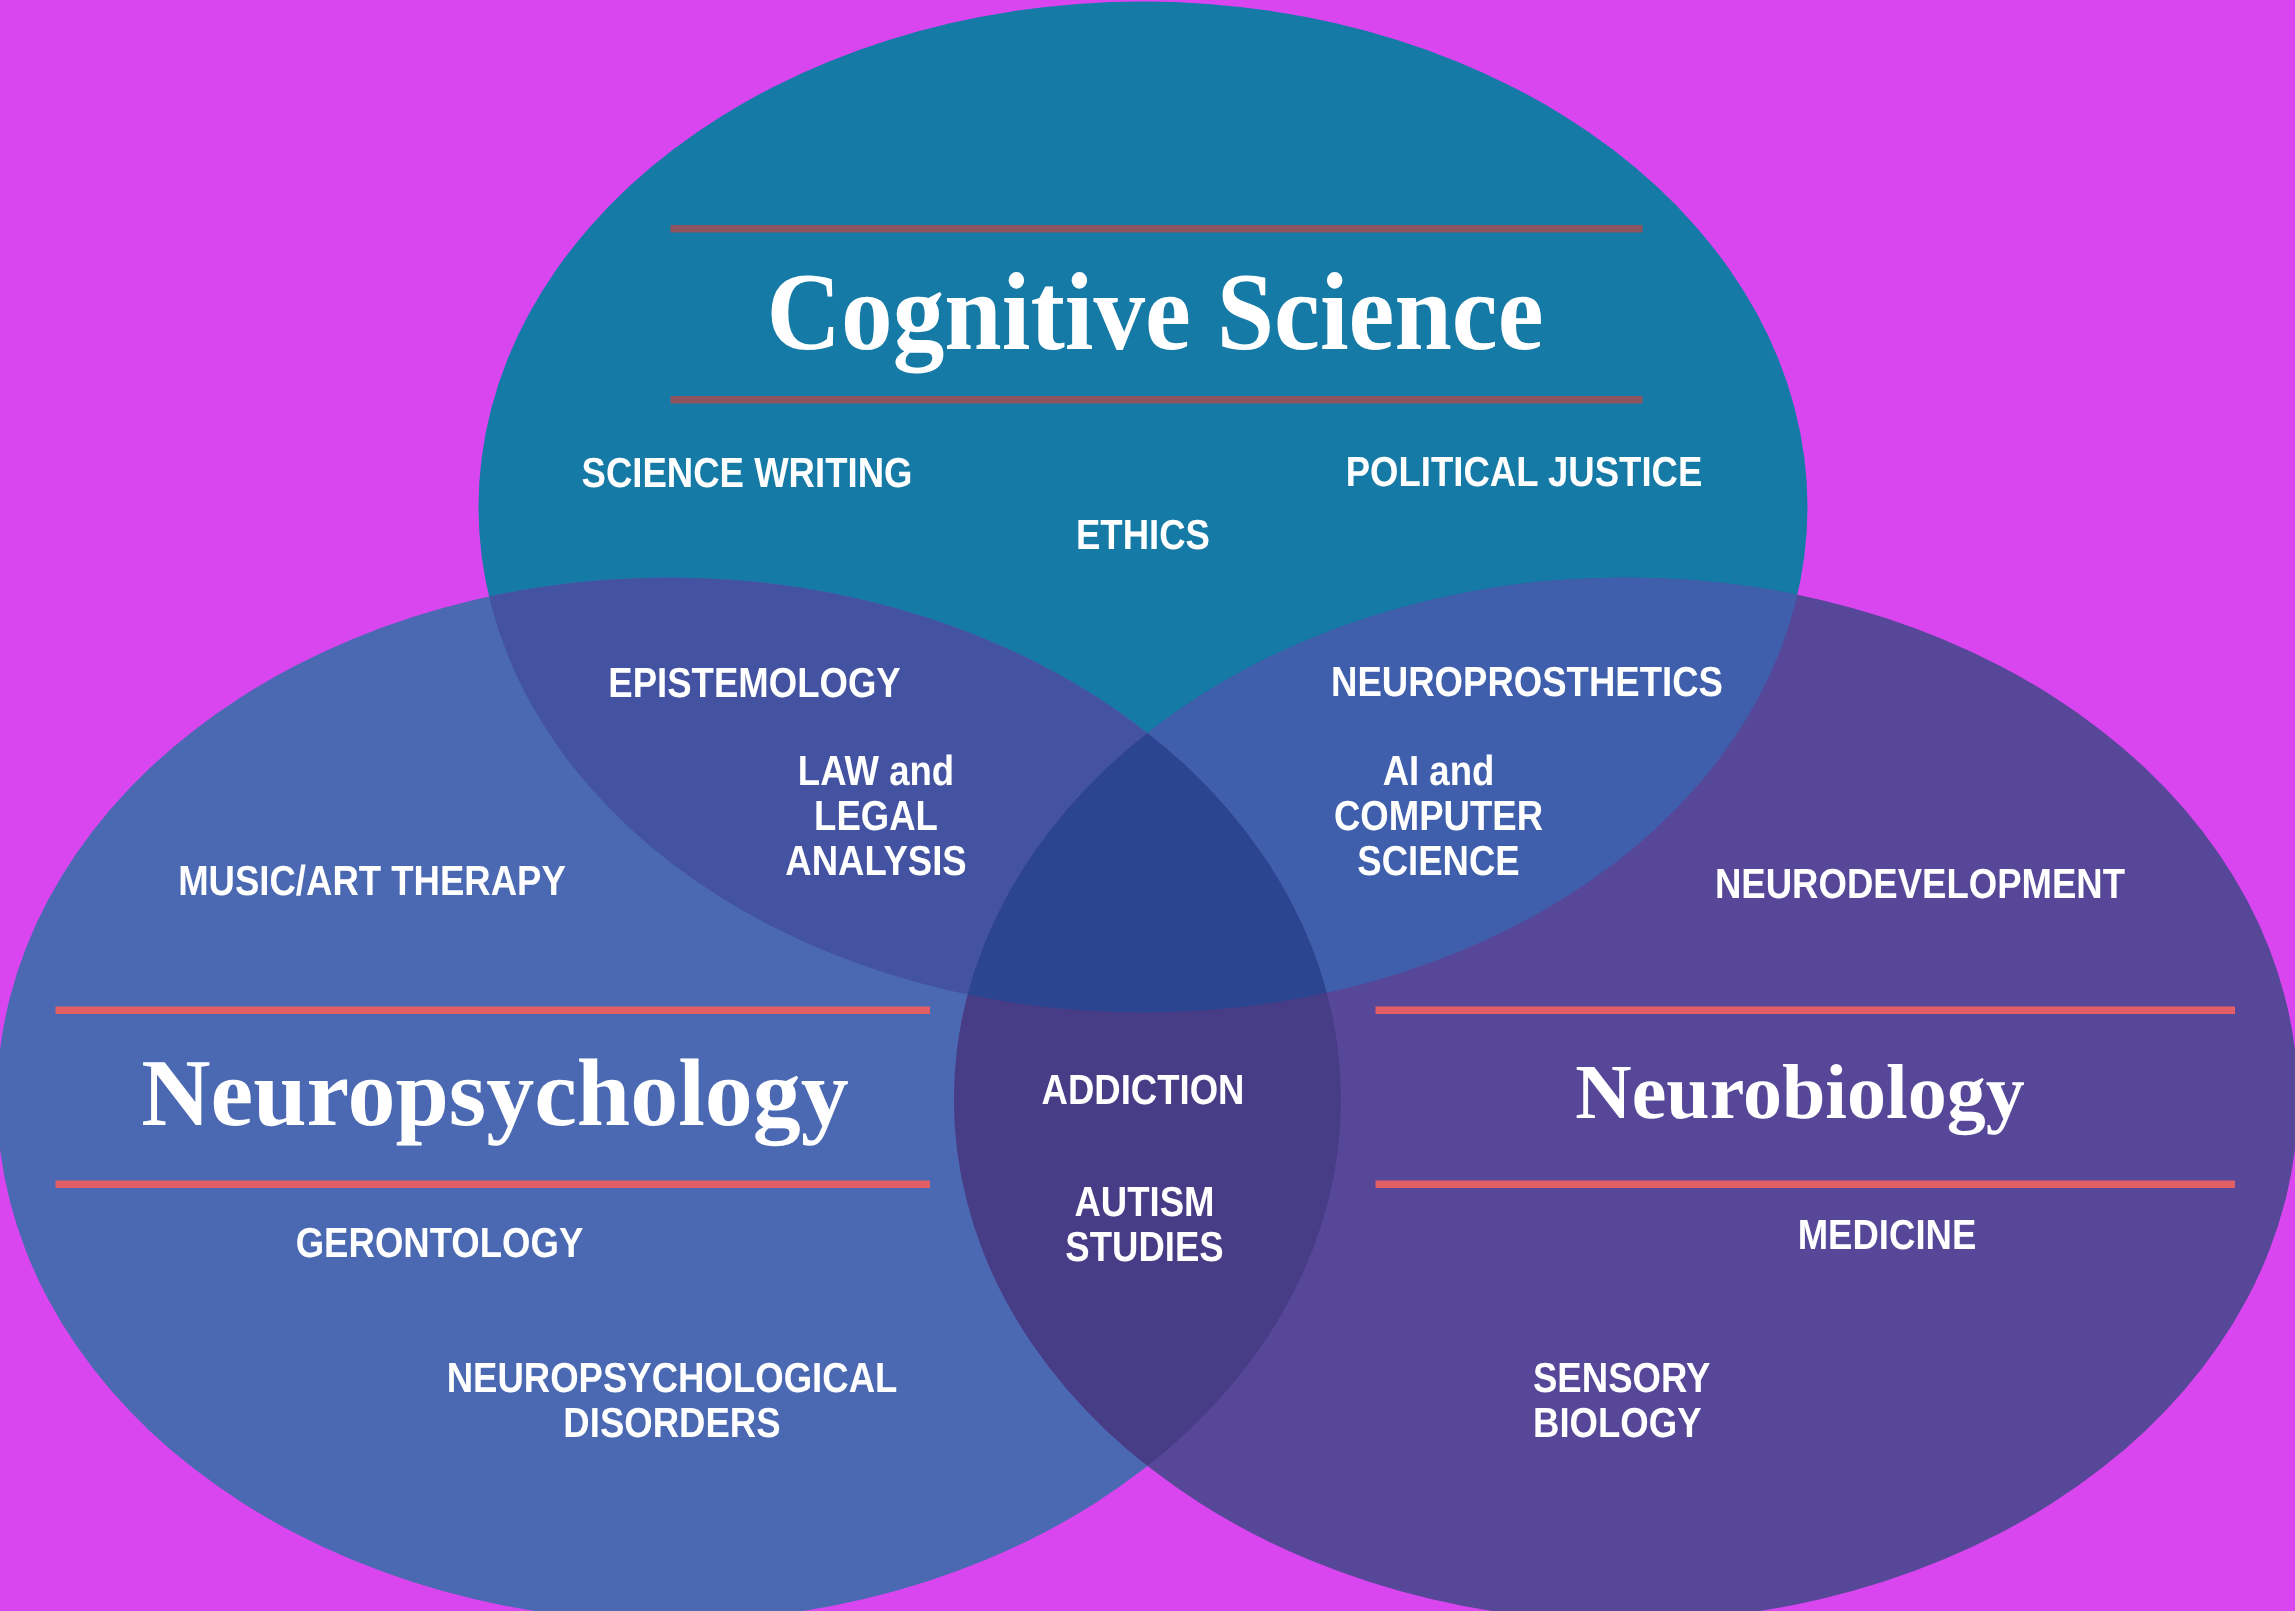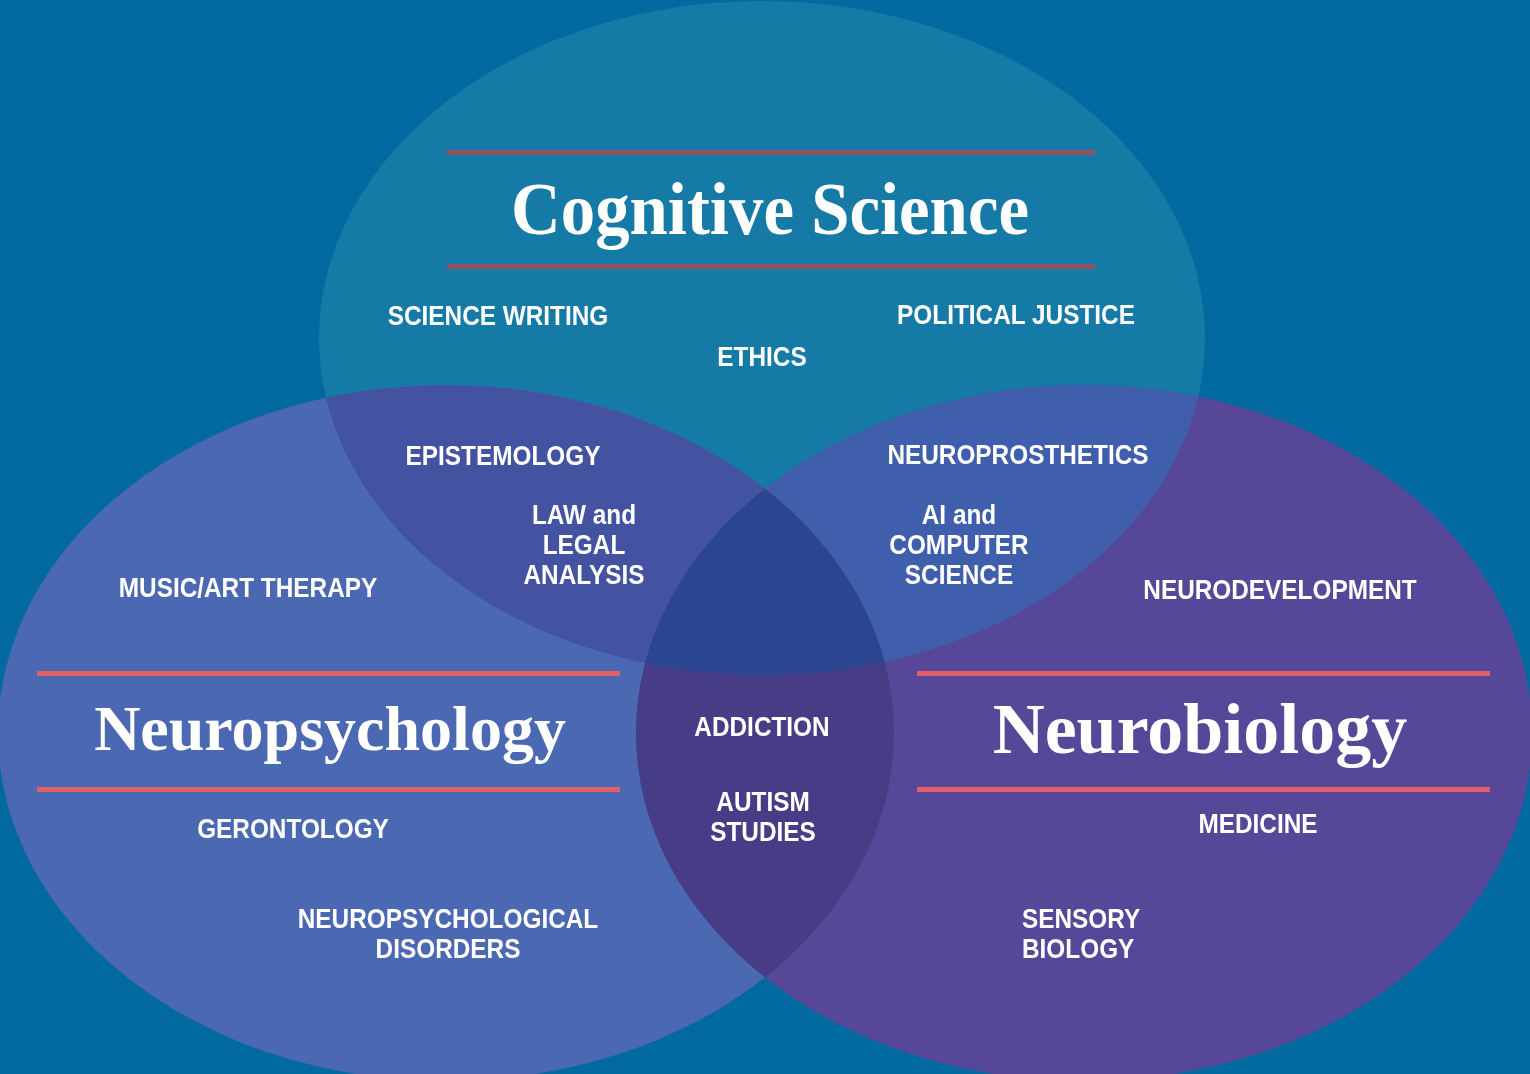--- a/index.html
+++ b/index.html
@@ -1,20 +1,20 @@
 <!DOCTYPE html>
 <html><head>
 <meta charset="utf-8">
 <style>
   html,body { margin:0; padding:0; background:#ffffff; }
   .stage {
     position:relative;
     width:1530px;
     height:1074px;
-    background:#0369a1;
+    background:#d946ef;
     overflow:hidden;
     font-family:"Liberation Sans", sans-serif;
   }
   .venn-svg { position:absolute; left:0; top:0; }
   .label {
     position:absolute;
     transform:translate(-50%,-50%) scaleX(0.87);
     color:#ffffff;
     font-weight:bold;
     font-size:28px;
@@ -31,21 +31,21 @@
     position:absolute;
     margin:0;
     transform:translate(-50%,-50%);
     color:#ffffff;
     font-family:"Liberation Serif", serif;
     font-weight:bold;
     white-space:nowrap;
   }
   .title-cs { font-size:74px; transform:translate(-50%,-50%) scaleX(0.93); }
   .title-np { font-size:64px; }
-  .title-nb { font-size:72px; }
+  .title-nb { font-size:52px; }
   .rule { position:absolute; height:5px; }
 </style>
 </head>
 <body>
 
 <div class="stage" style="color: rgb(255, 255, 255);">
 
   <svg class="venn-svg" width="1530" height="1074" viewBox="0 0 1530 1074">
     <defs>
       <clipPath id="clipCS">

